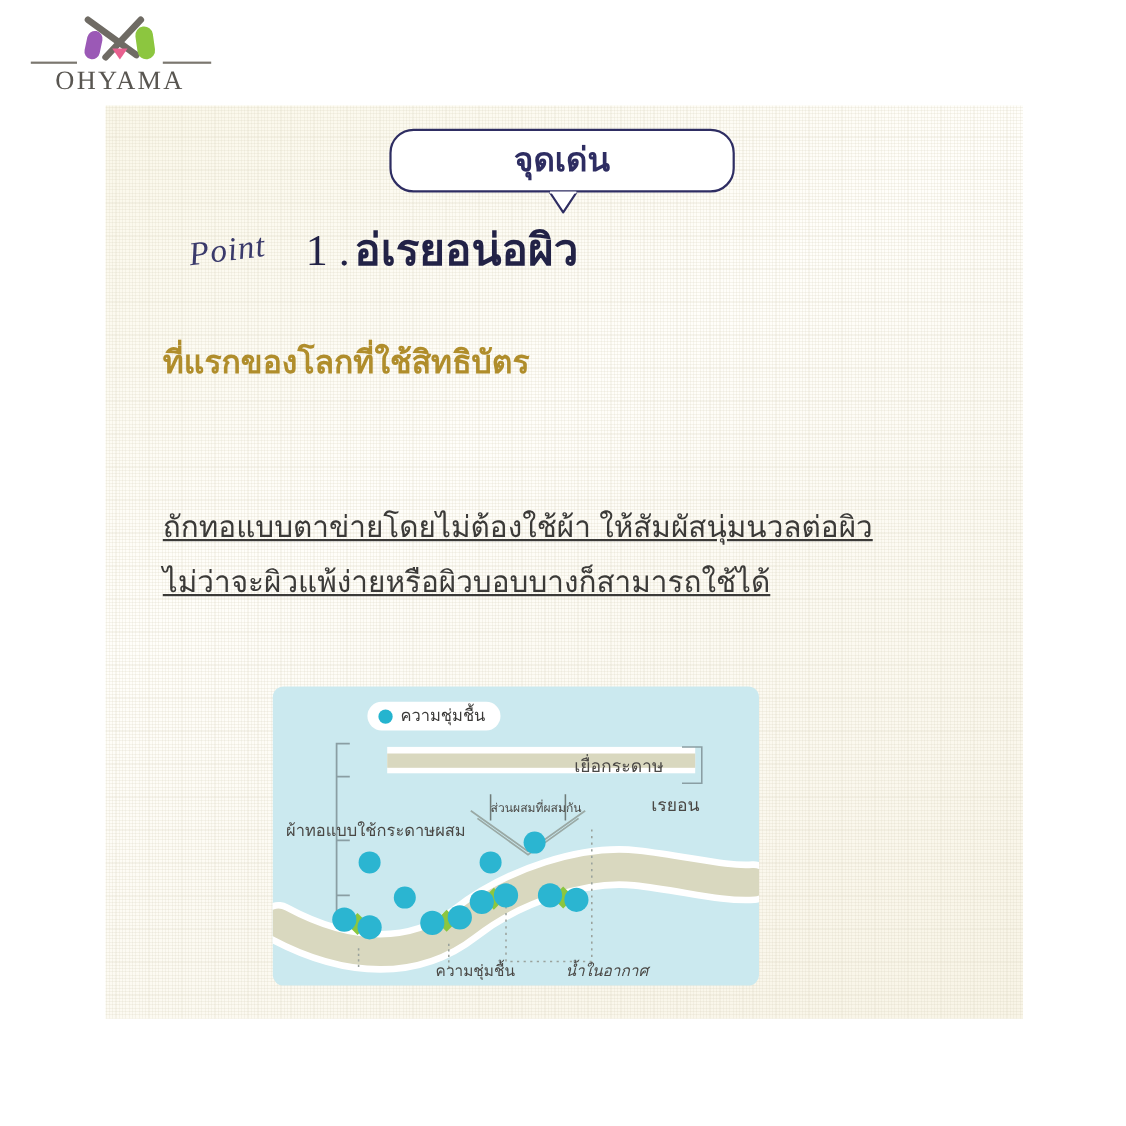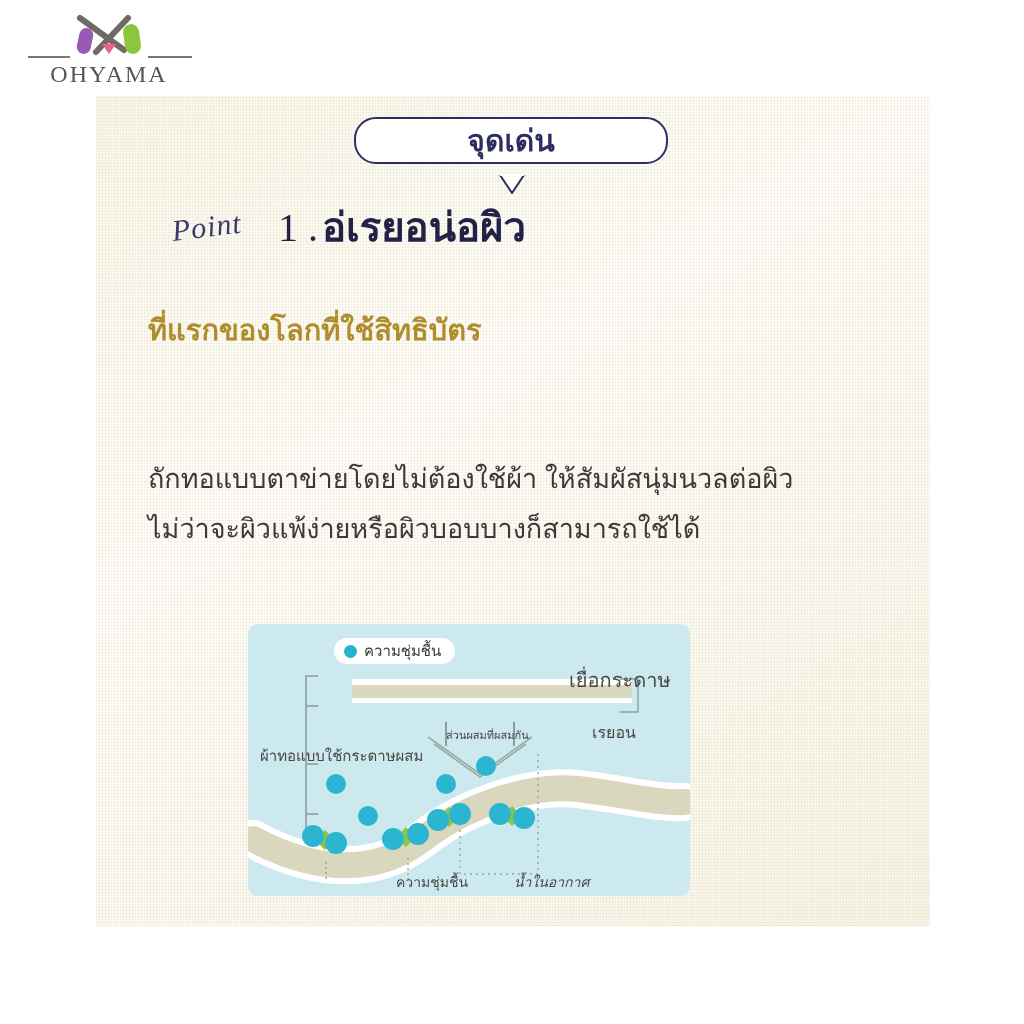--- a/index.html
+++ b/index.html
@@ -32,21 +32,21 @@
     background-color:#fdfcf4;
     background-image:
       repeating-linear-gradient(0deg,rgba(214,208,186,.22) 0 1px,rgba(255,255,255,0) 1px 3px),
       repeating-linear-gradient(90deg,rgba(214,208,186,.20) 0 1px,rgba(255,255,255,0) 1px 3px),
       linear-gradient(150deg,#faf7e9 0%,#fffefa 38%,#f8f4e6 100%);
   }
 
   
   #bubble-wrap{position:absolute;left:258px;top:21px;width:316px;height:76px;}
   #bubble{
-    width:314px;height:47px;box-sizing:border-box;
+    width:314px;height:58px;box-sizing:border-box;
     border:2px solid #2e2d62;border-radius:22px;background:#ffffff;
     display:flex;align-items:center;justify-content:center;
   }
   #bubble-text{
     font-size:30px;color:#2e2d62;font-weight:700;line-height:34px;
   }
   #bubble-tail{
     position:absolute;left:50%;top:57px;margin-left:-13px;
     width:26px;height:22px;
   }
@@ -73,41 +73,41 @@
     font-size:29px;color:#b08d2b;font-weight:700;line-height:36px;
   }
   #gold-sub{
     position:absolute;left:52px;top:287px;
     font-size:21px;color:#b08d2b;font-weight:700;line-height:26px;
   }
 
   
   #para{
     position:absolute;left:52px;top:358px;width:760px;
-    font-size:27px;color:#3b3a38;line-height:50px;
+    font-size:27px;color:#3b3a38;line-height:50px;text-decoration:underline;
   }
   #para div{white-space:nowrap;}
 
   
   #panel{
     position:absolute;left:152px;top:528px;width:442px;height:272px;
     background:#cbe9ef;border-radius:10px;
   }
   #legend{
     position:absolute;left:86px;top:14px;height:26px;
     background:#ffffff;border-radius:13px;
     display:flex;align-items:center;padding:0 14px 0 10px;
   }
   #legend-dot{
     width:13px;height:13px;border-radius:50%;background:#25b4cf;margin-right:7px;
   }
   #legend-label{font-size:15px;color:#3b3a38;line-height:18px;}
 
   .dlabel{position:absolute;font-size:13px;color:#4a4845;line-height:16px;white-space:nowrap;}
-  #lbl-pulp{left:274px;top:48px;font-size:20px;margin-left:47px;}
+  #lbl-pulp{left:274px;top:66px;font-size:16px;}
   #lbl-rayon{left:344px;top:101px;font-size:16px;}
   #lbl-left{left:12px;top:124px;font-size:15px;}
   #lbl-mix{left:198px;top:103px;font-size:11px;}
   #lbl-moist{left:148px;top:250px;font-size:14px;}
   #lbl-air{left:266px;top:250px;font-size:14px;font-style:italic;}
 
   #svg-diagram{position:absolute;left:0;top:0;width:442px;height:272px;}
 </style>
 </head>
 <body>

